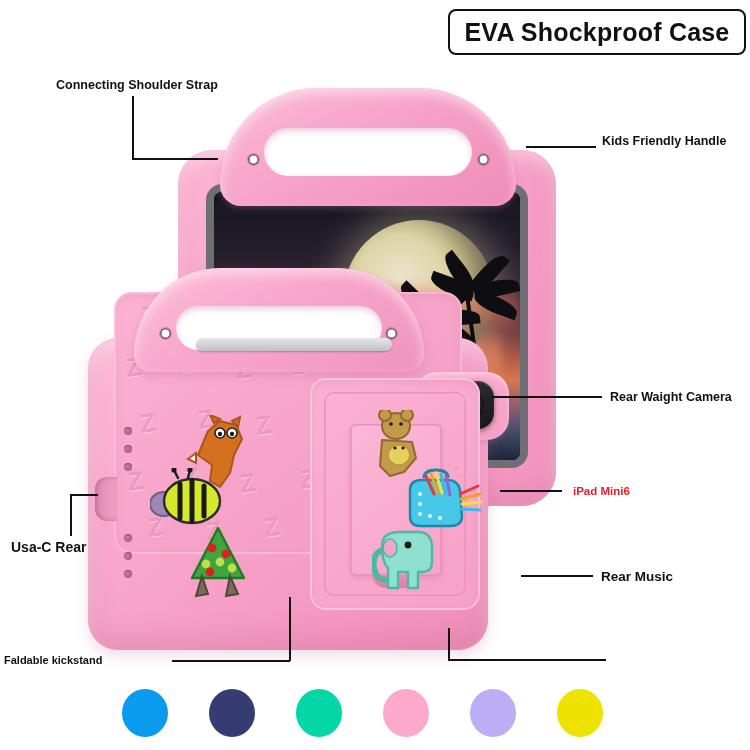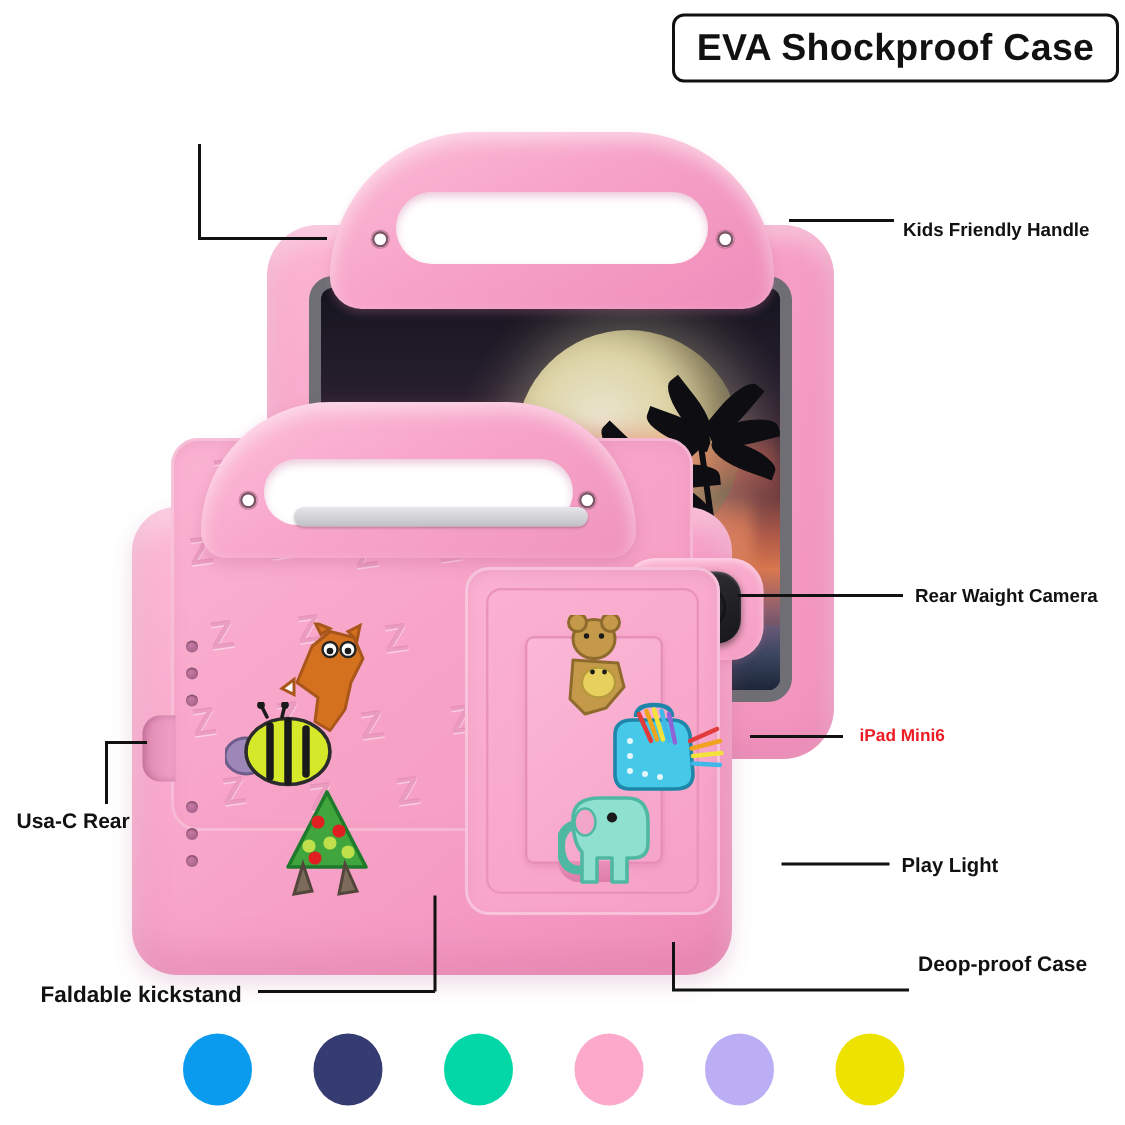--- a/index.html
+++ b/index.html
@@ -340,35 +340,35 @@
   <div class="ln lnh" style="left:70px;top:494px;width:28px;"></div>
 
   <div class="ln lnh" style="left:521px;top:575px;width:72px;"></div>
 
   <div class="ln lnh" style="left:172px;top:660px;width:118px;"></div>
   <div class="ln lnv" style="left:289px;top:597px;height:64px;"></div>
 
   <div class="ln lnv" style="left:448px;top:628px;height:32px;"></div>
   <div class="ln lnh" style="left:448px;top:659px;width:158px;"></div>
 
-
-  <div class="lbl" style="left:602px;top:144px;">Kids Friendly Handle</div>
+  <div class="lbl" style="left:56px;top:76px;">Connecting Shoulder Strap</div>
+
+  <div class="lbl" style="left:602px;top:132px;">Kids Friendly Handle</div>
 
   <div class="lbl" style="left:610px;top:388px;">Rear Waight Camera</div>
 
   <div class="lbl red" style="left:573px;top:483px;">iPad Mini6</div>
 
   <div class="lbl" style="left:11px;top:537px;font-size:14px;">Usa-C Rear</div>
 
-  <div class="lbl" style="left:601px;top:567px;font-size:13.5px;">Play Light</div>
-
-  <div class="lbl" style="left:27px;top:652px;font-size:15px;">Faldable kickstand</div>
+  <div class="lbl" style="left:601px;top:567px;font-size:13.5px;">Rear Music</div>
+
+  <div class="lbl" style="left:4px;top:652px;font-size:11px;">Faldable kickstand</div>
 
   <div class="lbl two" style="left:612px;top:630px;">
-    <div>Deop-proof Case</div>
   </div>
 
   <div class="swatches">
     <div class="sw" style="background: rgb(11, 155, 238);"></div>
     <div class="sw" style="background: rgb(52, 60, 113);"></div>
     <div class="sw" style="background: rgb(3, 215, 168);"></div>
     <div class="sw" style="background: rgb(252, 169, 204);"></div>
     <div class="sw" style="background: rgb(187, 174, 245);"></div>
     <div class="sw" style="background: rgb(237, 226, 0);"></div>
   </div>

